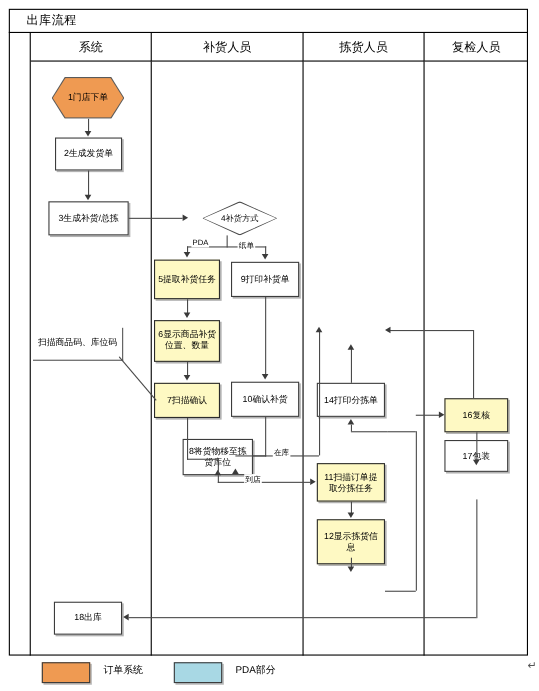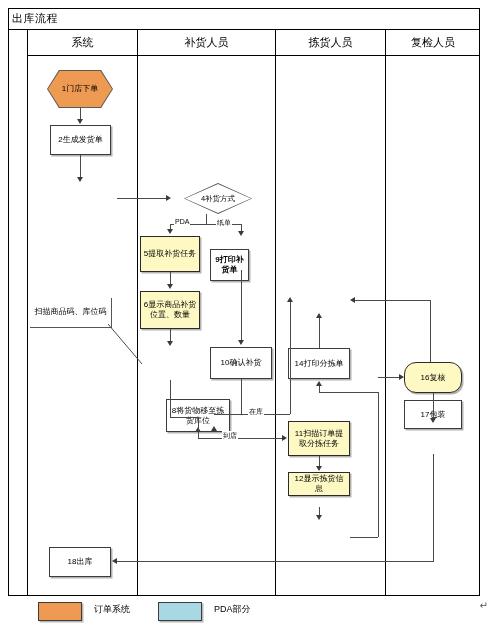--- a/index.html
+++ b/index.html
@@ -15,21 +15,21 @@
   
   .frame{
     position:absolute;left:8px;top:8px;width:472px;height:588px;
     border:1px solid #000;box-sizing:border-box;
   }
   .title-bar{
     position:absolute;left:8px;top:8px;width:472px;height:22px;
     border-bottom:1px solid #000;box-sizing:border-box;
     display:flex;align-items:center;
   }
-  .title-bar span{font-size:11px;padding-left:4px;letter-spacing:0.5px;}
+  .title-bar span{font-size:11px;padding-left:16px;letter-spacing:0.5px;}
 
   
   .lane-head{
     position:absolute;top:30px;height:26px;
     box-sizing:border-box;border-right:1px solid #000;border-bottom:1px solid #000;
     display:flex;align-items:center;justify-content:center;
     font-size:11px;
   }
   
   .lane-col{
@@ -143,62 +143,68 @@
 
   <div class="hex-wrap" style="left:47px;top:70px;width:66px;height:38px;">
     <div class="hex-border"></div>
     <div class="hex-fill">1门店下单</div>
   </div>
 
   <div class="node" style="left:50px;top:125px;width:61px;height:30px;">
     <span>2生成发货单</span>
   </div>
 
+  <div class="node" style="left:44px;top:183px;width:73px;height:31px;">
+    <span>3生成补货/总拣</span>
+  </div>
 
   <div class="diamond-wrap" style="left:184px;top:183px;width:68px;height:31px;">
     <div class="diamond-border"></div>
     <div class="diamond-fill">4补货方式</div>
   </div>
 
   <div class="node blue" style="left:140px;top:236px;width:60px;height:36px;">
     <span>5提取补货任务</span>
   </div>
 
-  <div class="node blue" style="left:140px;top:291px;width:60px;height:38px;">
+  <div class="node blue" style="left:140px;top:291px;width:60px;height:38px;font-family:Liberation Mono, monospace;">
     <span>6显示商品补货位置、数量</span>
   </div>
 
+  <div class="node blue" style="left:140px;top:348px;width:60px;height:32px;">
+    <span>7扫描确认</span>
+  </div>
 
   <div class="node" style="left:166px;top:399px;width:64px;height:33px;">
     <span>8将货物移至拣货库位</span>
   </div>
 
-  <div class="node" style="left:210px;top:249px;width:39px;height:32px;font-weight:bold;">
+  <div class="node" style="left:210px;top:238px;width:62px;height:32px;">
     <span>9打印补货单</span>
   </div>
 
   <div class="node" style="left:210px;top:347px;width:62px;height:32px;">
     <span>10确认补货</span>
   </div>
 
   <div class="node blue" style="left:288px;top:421px;width:62px;height:35px;justify-content:flex-end;">
     <span>11扫描订单提取分拣任务</span>
   </div>
 
-  <div class="node blue" style="left:288px;top:472px;width:62px;height:24px;">
+  <div class="node blue" style="left:288px;top:472px;width:62px;height:41px;">
     <span>12显示拣货信息</span>
   </div>
 
 
   <div class="node" style="left:288px;top:348px;width:62px;height:31px;">
     <span>14打印分拣单</span>
   </div>
 
 
-  <div class="node blue" style="left:404px;top:362px;width:58px;height:31px;border-radius:12px;">
+  <div class="node blue" style="left:404px;top:362px;width:58px;height:31px;">
     <span>16复核</span>
   </div>
 
   <div class="node" style="left:404px;top:400px;width:58px;height:29px;">
     <span>17包装</span>
   </div>
 
   <div class="node" style="left:49px;top:547px;width:62px;height:30px;">
     <span>18出库</span>
   </div>

